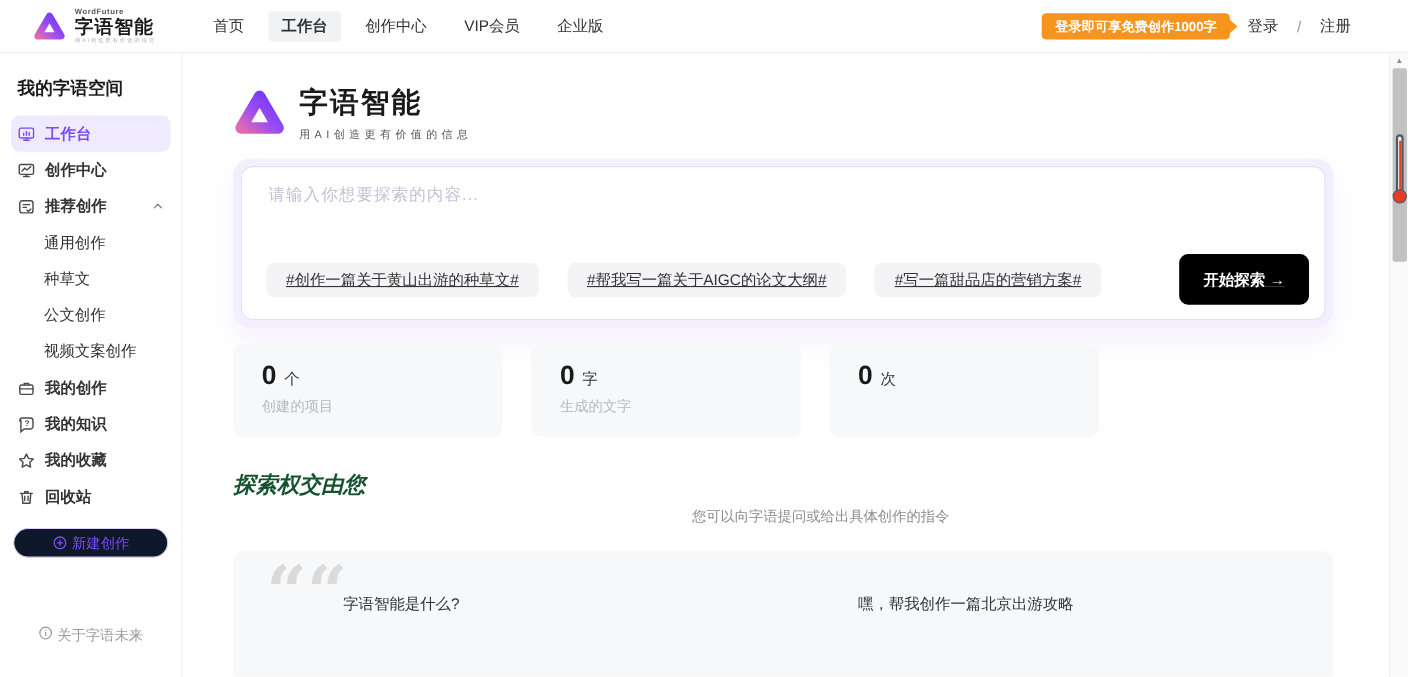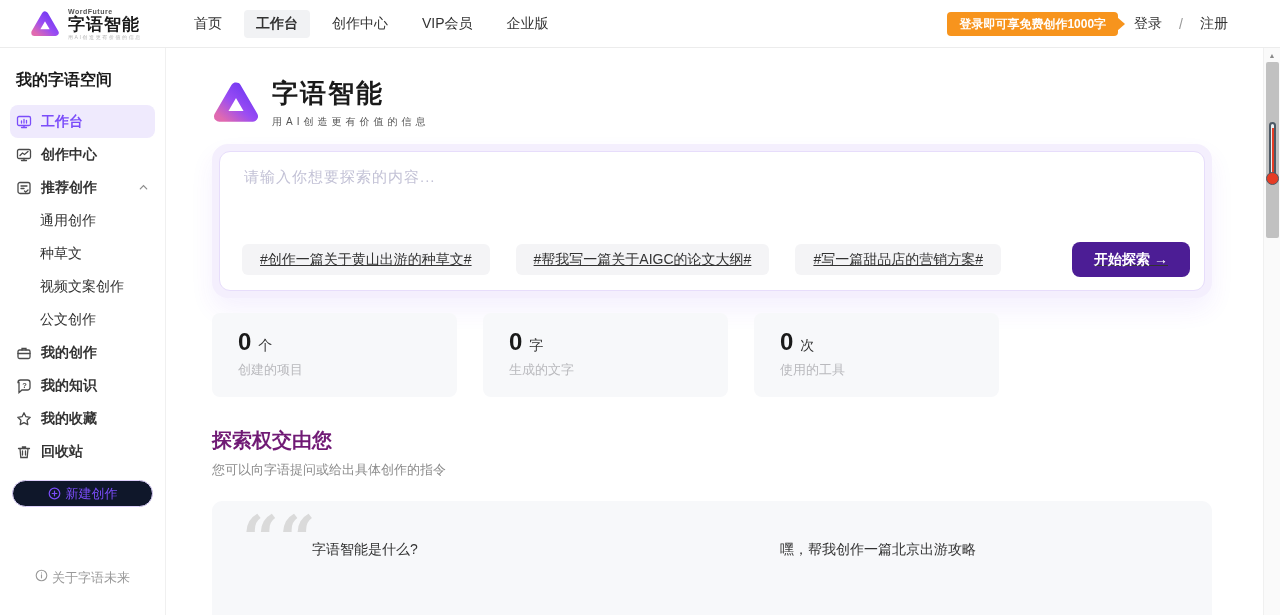--- a/index.html
+++ b/index.html
@@ -56,33 +56,33 @@
   .search-panel { margin:10px 0 0 30px; width:1000px; height:154px; background:#f4effd;
     border-radius:16px; padding:7px; box-shadow:0 12px 24px rgba(110,62,242,.07); }
   .search-inner { position:relative; width:100%; height:100%; background:#fff;
     border:1px solid #e7ddfb; border-radius:11px; }
   .search-inner textarea { width:940px; height:60px; margin:16px 0 0 24px; border:none; outline:none;
     resize:none; font-size:15px; color:#333; font-family:inherit; background:transparent; }
   .search-inner textarea::placeholder { color:#c3c2d6; letter-spacing:1px; }
   .chips-row { position:absolute; left:22px; right:14px; bottom:13px; display:flex; align-items:center; gap:26px;text-decoration:underline; }
   .chip { background:#f4f4f6; border-radius:6px; height:31px; line-height:31px; padding:0 18px;
     font-size:14px; color:#333; cursor:pointer; white-space:nowrap; }
-  .start-btn { margin-left:auto; background:#4c1d95; color:#fff; font-size:14px; font-weight:bold;
-    height:35px; line-height:35px; padding:0 22px; border:none; border-radius:8px; cursor:pointer; }
+  .start-btn { margin-left:auto; background:#000000; color:#fff; font-size:14px; font-weight:bold;
+    height:46px; line-height:35px; padding:0 22px; border:none; border-radius:8px; cursor:pointer; }
 
   .stats-line { margin:36px 0 0 30px; font-size:15px; color:#333; }
   .cards { display:flex; gap:26px; margin:15px 0 0 30px; }
   .card { width:245px; height:84px; background:#f7f8fa; border-radius:8px; padding:15px 26px; }
   .card-top { display:flex; align-items:baseline; gap:7px; }
   .card-value { font-size:24px; font-weight:bold; color:#1a1a1a; }
   .card-unit { font-size:14px; color:#333; }
   .card-label { font-size:13px; color:#b9b9bd; margin-top:5px; }
 
-  .section-title { margin:30px 16px 0 30px; font-size:20px; font-weight:bold; color:#701a75; }
-  .section-sub { margin:7px 0 0 30px; font-size:13px; color:#8c8c8c; }
+  .section-title { margin:30px 16px 0 30px; font-size:20px; font-weight:bold; color:#14532d;font-style:italic; }
+  .section-sub { margin:7px 0 0 30px; font-size:13px; color:#8c8c8c;text-align:center; }
   .quote-card { position:relative; margin:22px 0 0 30px; width:1000px; height:130px;
     background:#f7f8fa; border-radius:10px; }
   .quote-mark { position:absolute; left:30px; top:6px; font-family:"DejaVu Serif","Liberation Serif",serif;
     font-size:64px; font-weight:bold; color:#dadada; line-height:1; }
   .quote-left { position:absolute; left:100px; top:40px; font-size:14px; color:#333; }
   .quote-right { position:absolute; left:568px; top:40px; font-size:14px; color:#333; }
 
   
   .scrollbar { position:absolute; top:48px; right:0; width:17px; bottom:0; background:#fafafa;
     border-left:1px solid #f0f0f0; }
@@ -173,24 +173,24 @@
           </svg>
       </span>
     </li>
     <li class="sub">
       <span>通用创作</span>
     </li>
     <li class="sub">
       <span>种草文</span>
     </li>
     <li class="sub">
+      <span>公文创作</span>
+    </li>
+    <li class="sub">
       <span>视频文案创作</span>
-    </li>
-    <li class="sub">
-      <span>公文创作</span>
     </li>
     <li>
       <span class="ic">
         <svg viewBox="0 0 16 16" width="16" height="16" fill="none" stroke="currentColor" stroke-width="1.3" stroke-linecap="round">
           <rect x="2" y="5" width="12" height="8.5" rx="1.5"></rect>
             <path d="M6 5V3.5h4V5M2 8.5h12"></path>
         </svg>
       </span>
       <span>我的创作</span>
     </li>
@@ -273,21 +273,20 @@
         <span class="card-value">0</span>
         <span class="card-unit">字</span>
       </div>
       <div class="card-label">生成的文字</div>
     </div>
     <div class="card">
       <div class="card-top">
         <span class="card-value">0</span>
         <span class="card-unit">次</span>
       </div>
-      <div class="card-label">使用的工具</div>
     </div>
   </div>
 
   <div class="section-title">探索权交由您</div>
   <div class="section-sub">您可以向字语提问或给出具体创作的指令</div>
 
   <div class="quote-card">
     <div class="quote-mark">““</div>
     <div class="quote-left">字语智能是什么?</div>
     <div class="quote-right">嘿，帮我创作一篇北京出游攻略</div>

